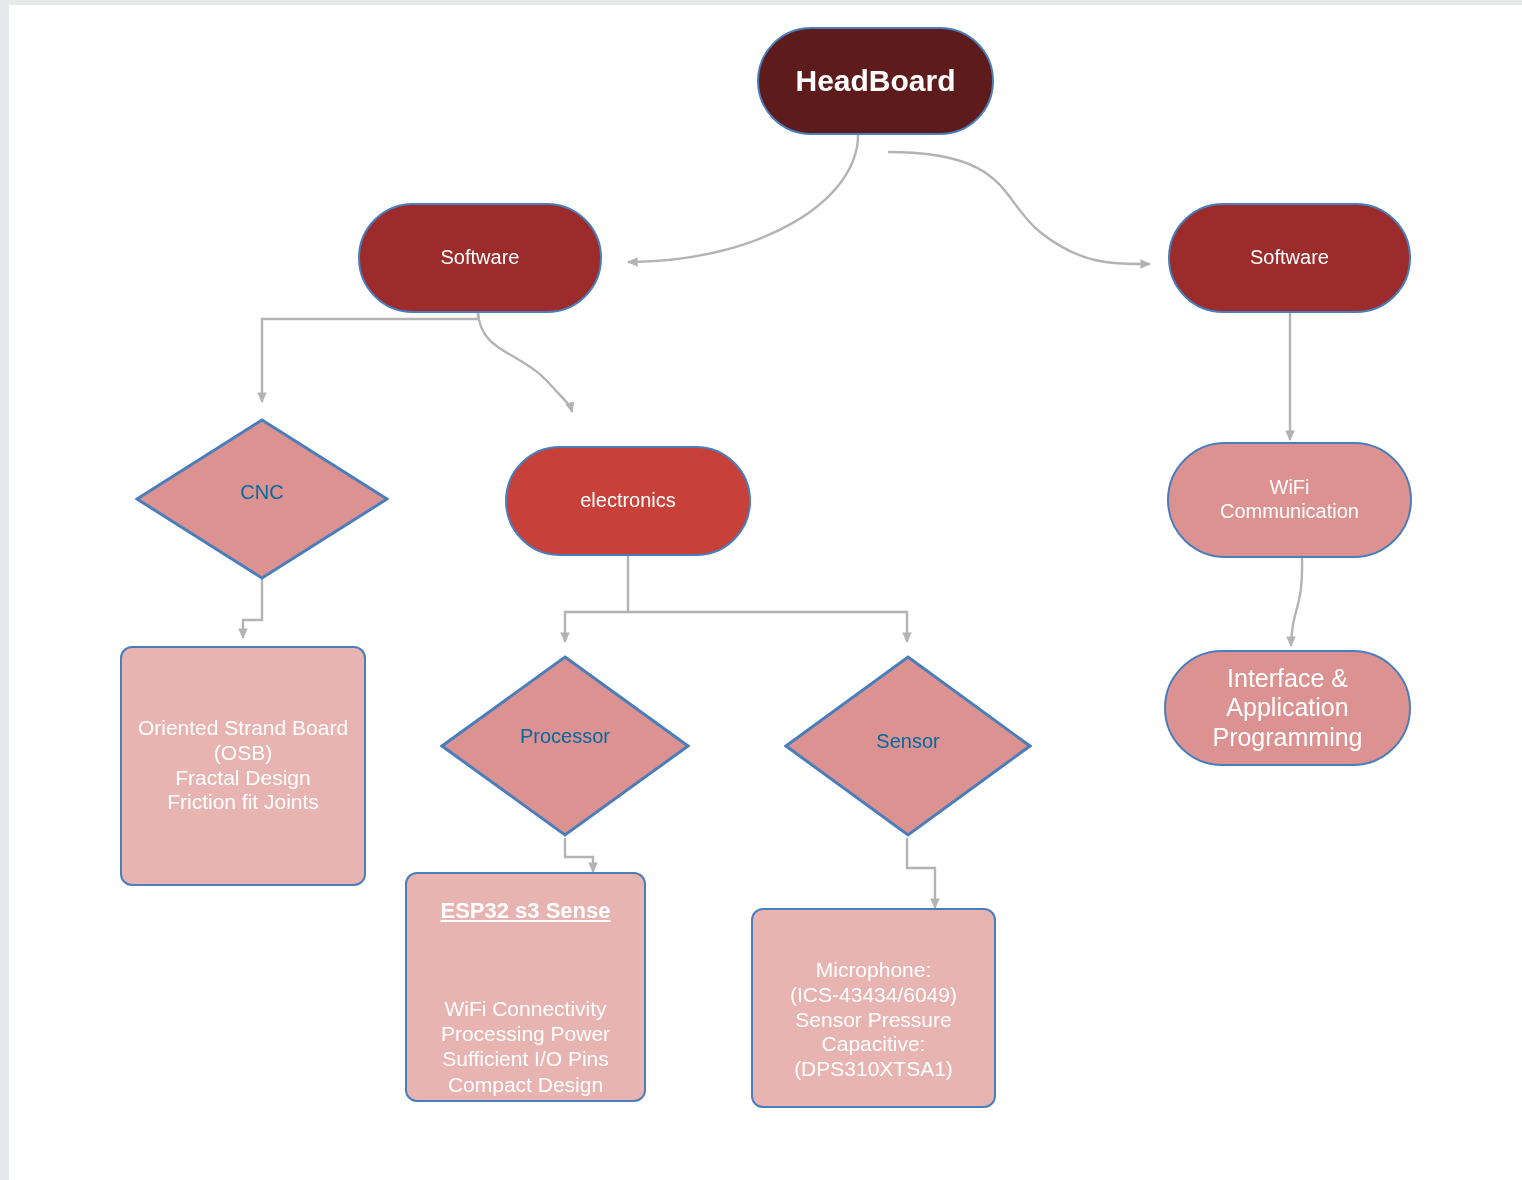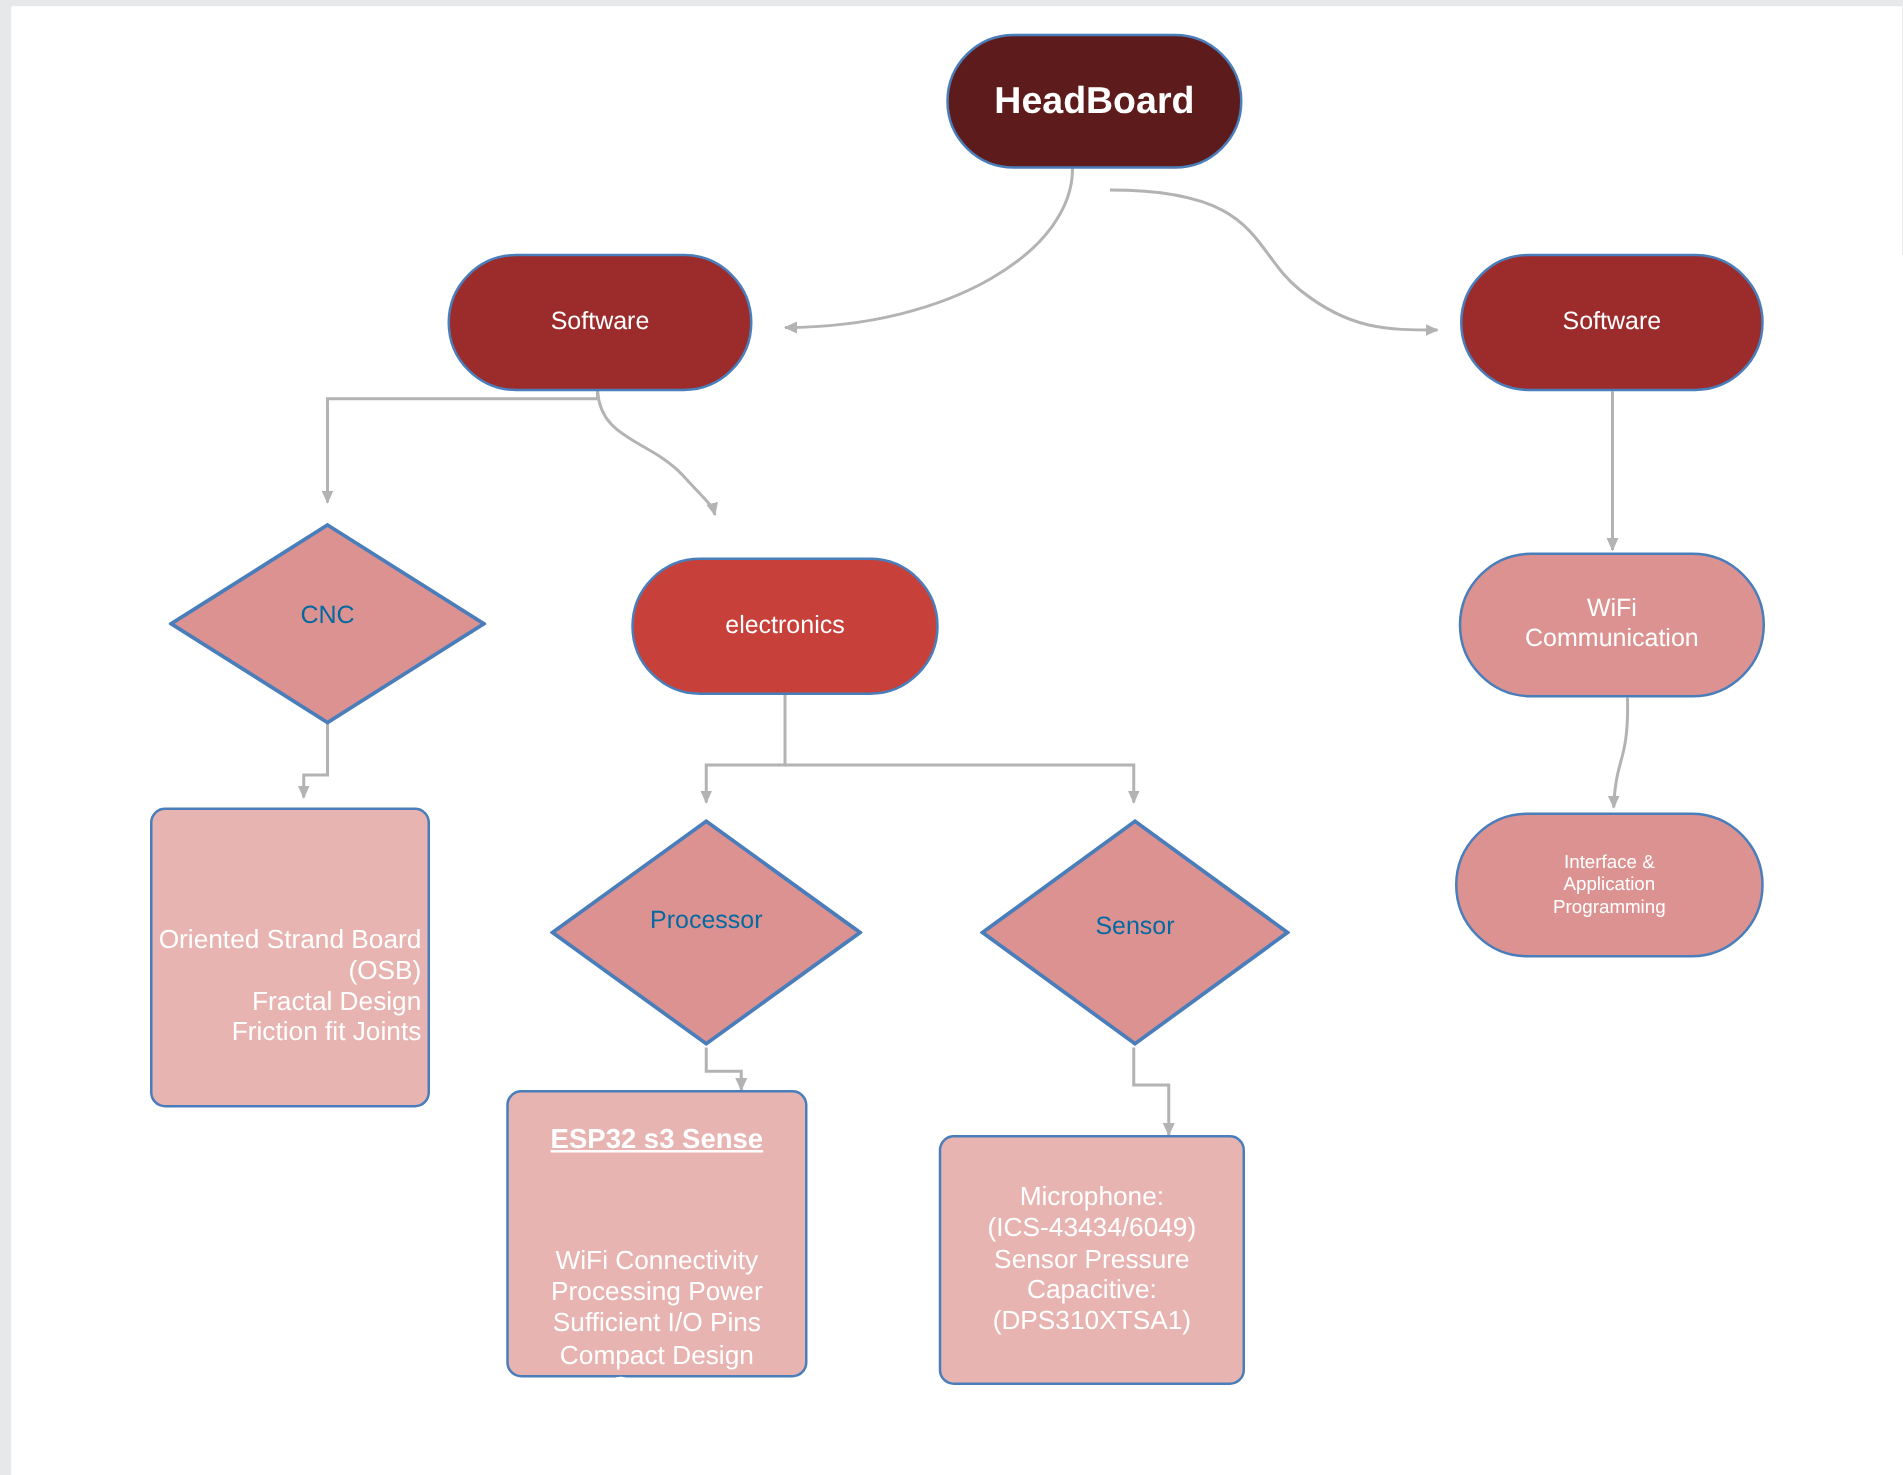--- a/index.html
+++ b/index.html
@@ -130,51 +130,51 @@
       <polygon points="127,2 252,81 127,160 2,81" fill="#dd9292" stroke="#4a7ebb" stroke-width="3"></polygon>
     </svg>
     <span class="dlabel" style="margin-bottom:12px;">CNC</span>
   </div>
 
   <div class="node pill fill-bright" style="left:505px; top:446px; width:246px; height:110px; font-size:20px;">electronics</div>
 
   <div class="node pill fill-light" style="left:1167px; top:442px; width:245px; height:116px; font-size:20px;">WiFi
 Communication</div>
 
-  <div class="node roundrect fill-pale" style="left:120px; top:646px; width:224px; height:240px; font-size:21px; align-items:flex-start; padding-top:92px;text-align:right;">Oriented Strand Board
+  <div class="node roundrect fill-pale" style="left:120px; top:646px; width:246px; height:240px; font-size:21px; align-items:flex-start; padding-top:68px;">Oriented Strand Board
 (OSB)
 Fractal Design
 Friction fit Joints</div>
 
   <div class="diamondwrap" style="left:440px; top:655px; width:250px; height:182px; font-size:20px;">
     <svg viewBox="0 0 250 182" preserveAspectRatio="none">
       <polygon points="125,2 248,91 125,180 2,91" fill="#dd9292" stroke="#4a7ebb" stroke-width="3"></polygon>
     </svg>
     <span class="dlabel" style="margin-bottom:18px;">Processor</span>
   </div>
 
   <div class="diamondwrap" style="left:784px; top:655px; width:248px; height:182px; font-size:20px;">
     <svg viewBox="0 0 248 182" preserveAspectRatio="none">
       <polygon points="124,2 246,91 124,180 2,91" fill="#dd9292" stroke="#4a7ebb" stroke-width="3"></polygon>
     </svg>
     <span class="dlabel" style="margin-bottom:8px;">Sensor</span>
   </div>
 
-  <div class="node pill fill-light" style="left:1164px; top:650px; width:247px; height:116px; font-size:15px;">Interface &amp;
+  <div class="node pill fill-light" style="left:1164px; top:650px; width:247px; height:116px; font-size:25px;">Interface &amp;
 Application
 Programming</div>
 
   <div class="node roundrect fill-pale" style="left:405px; top:872px; width:241px; height:230px; font-size:21px; flex-direction:column; justify-content:flex-start; padding-top:24px;gap:44px;">
     <span class="esp-title" style="font-size:22px;">ESP32 s3 Sense</span>
     <span class="esp-body" style="margin-top:28px; line-height:1.2;">WiFi Connectivity
 Processing Power
 Sufficient I/O Pins
 Compact Design
 Camera</span>
   </div>
 
-  <div class="node roundrect fill-pale" style="left:751px; top:908px; width:245px; height:200px; font-size:21px; align-items:flex-start; padding-top:36px;">Microphone:
+  <div class="node roundrect fill-pale" style="left:751px; top:908px; width:245px; height:200px; font-size:21px; align-items:flex-start; padding-top:48px;">Microphone:
 (ICS-43434/6049)
 Sensor Pressure
 Capacitive:
 (DPS310XTSA1)</div>
 
 </div>
 
 </body></html>

